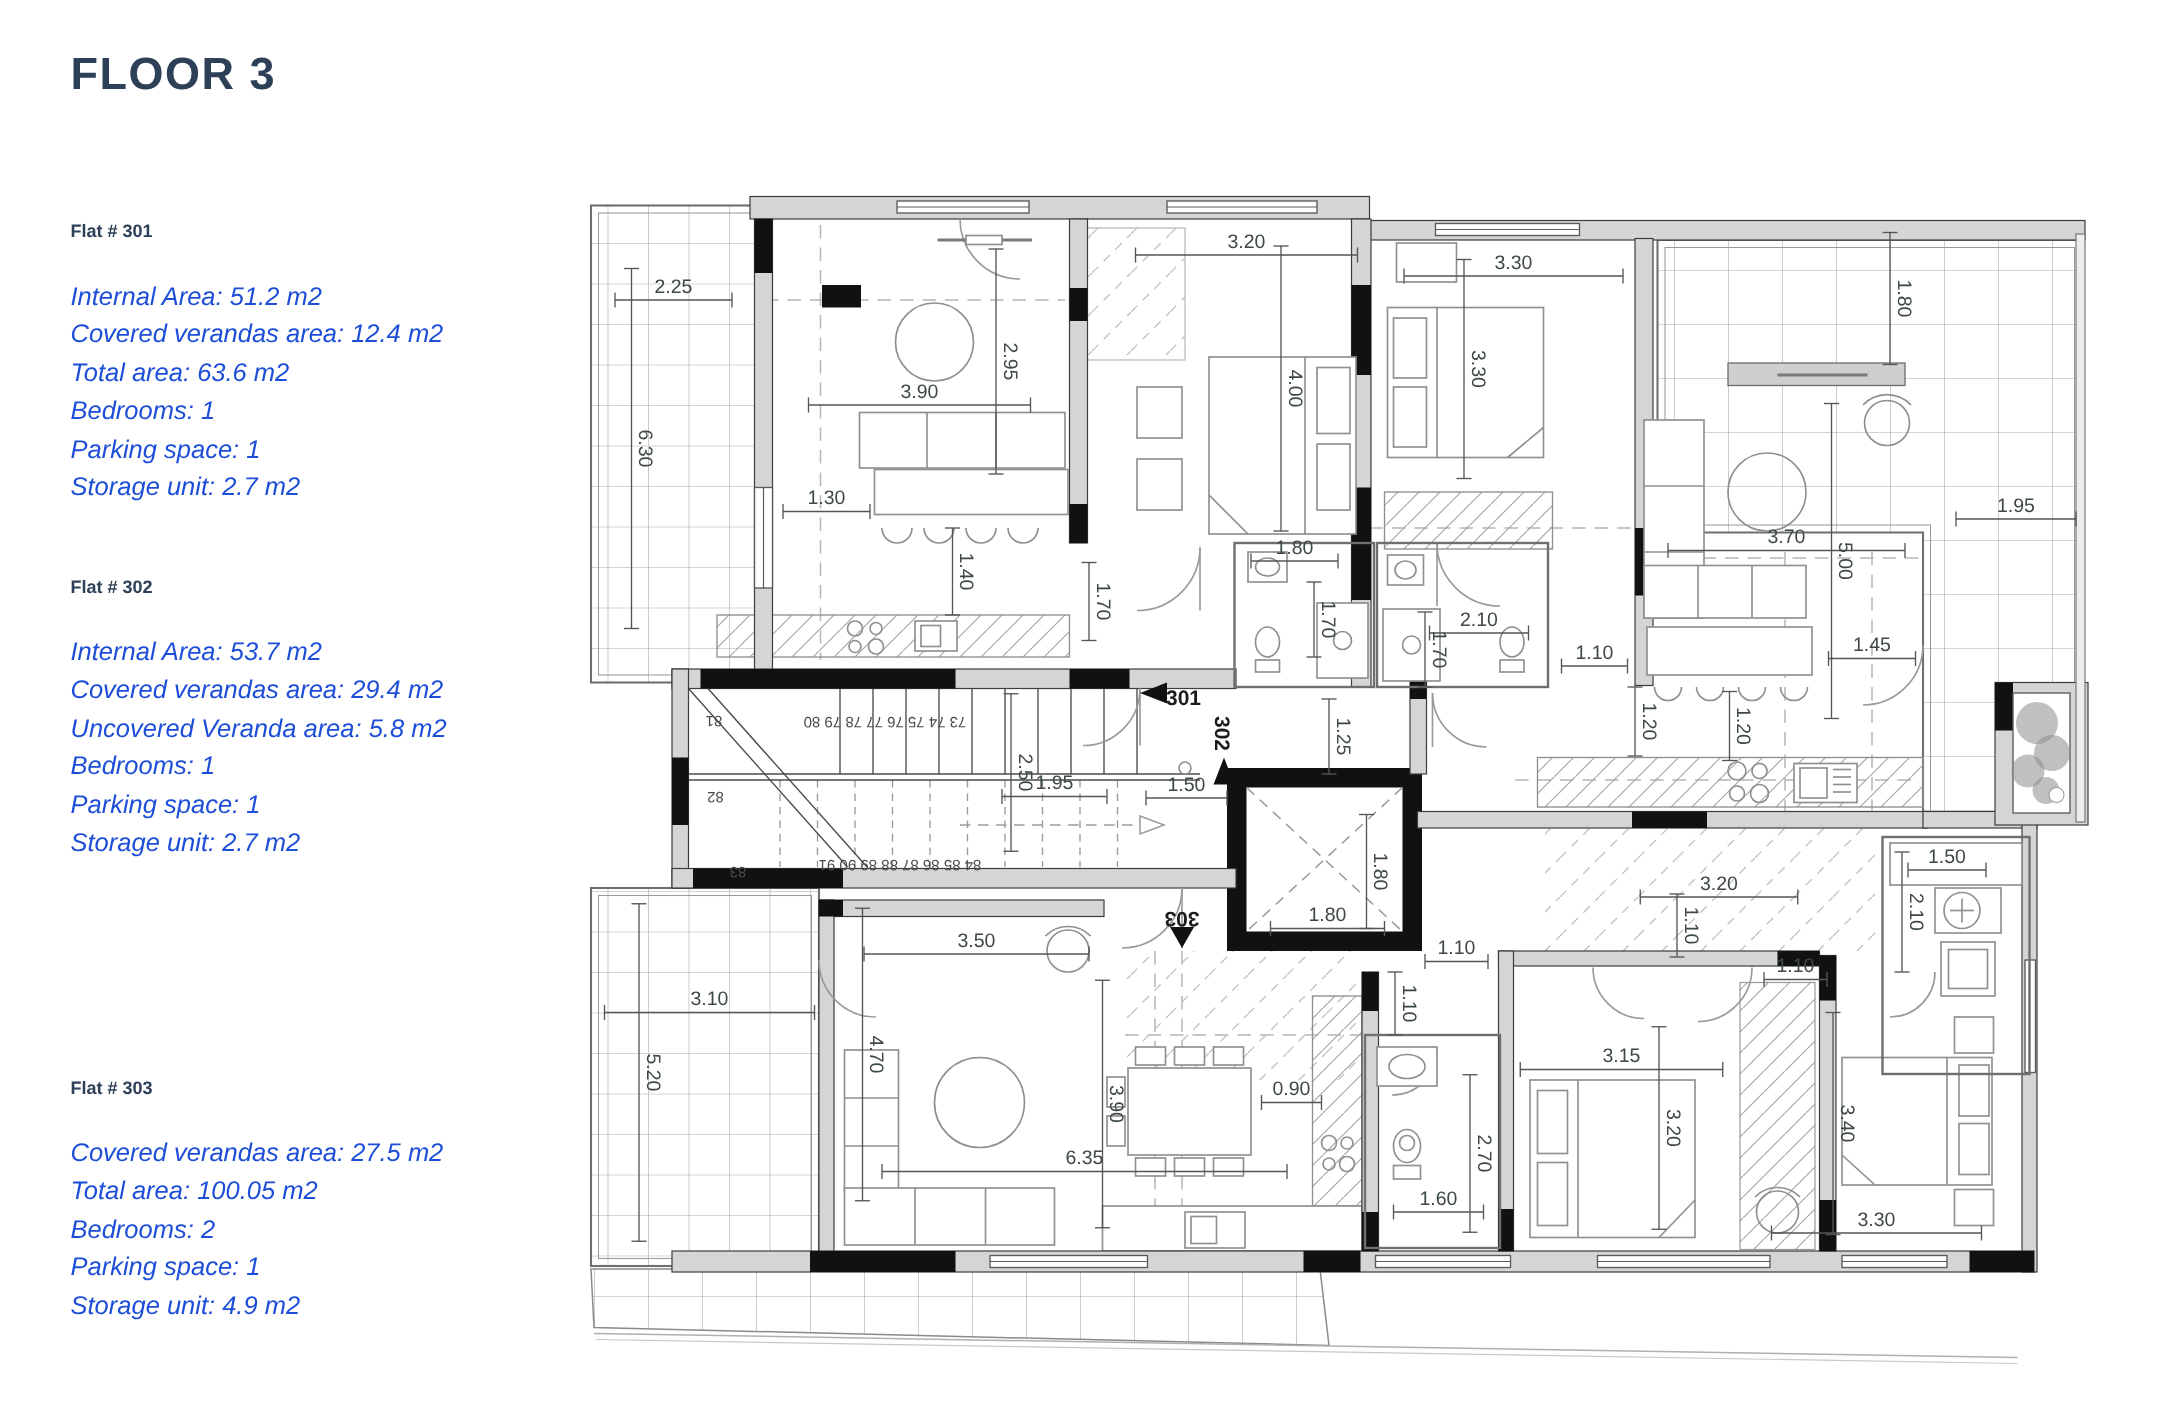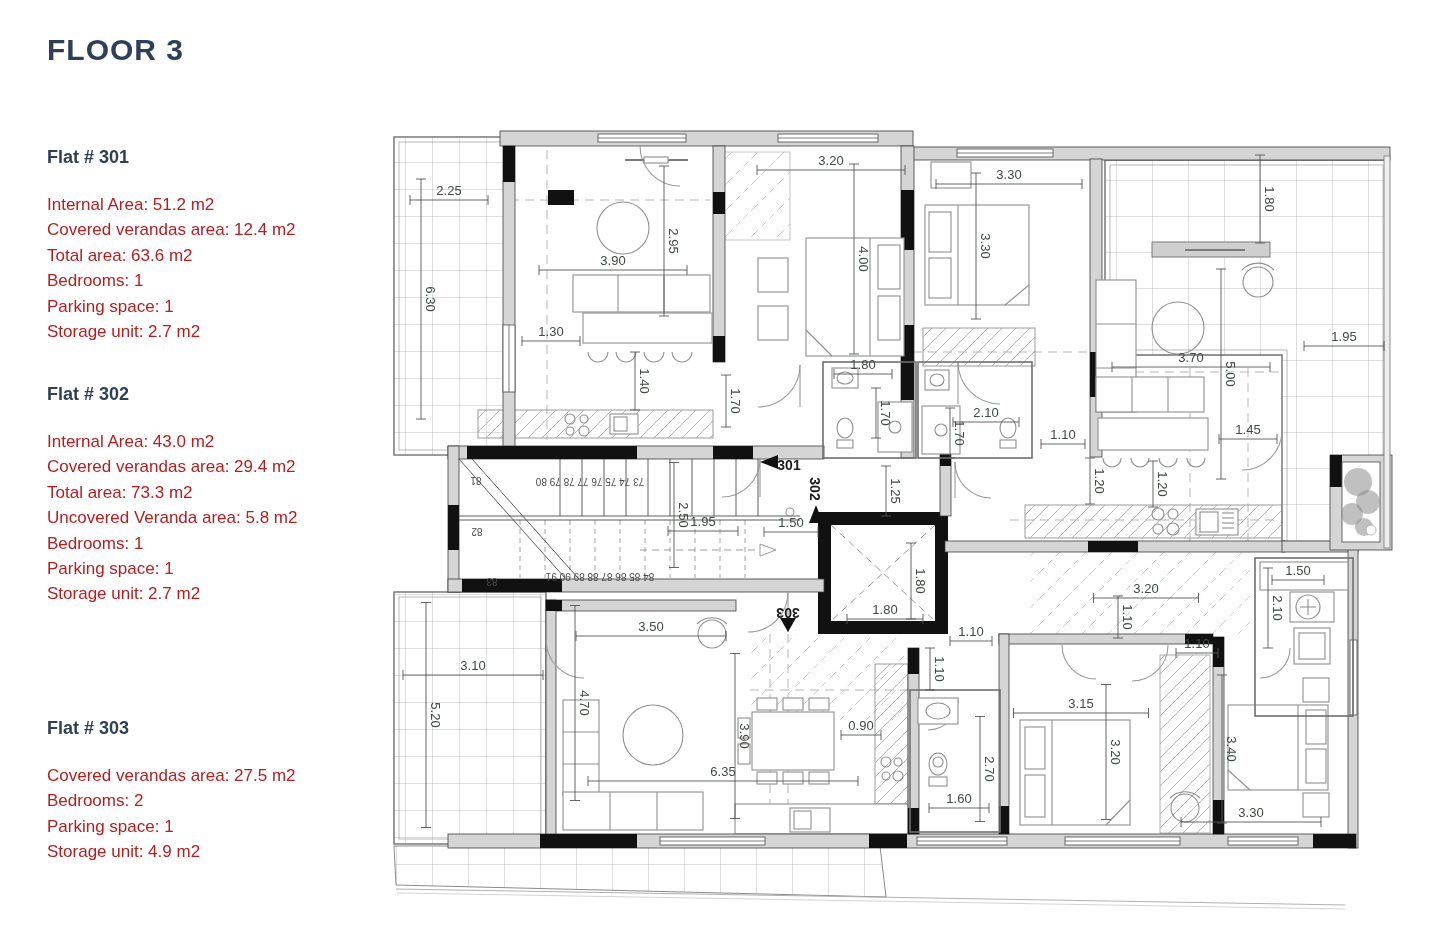--- a/index.html
+++ b/index.html
@@ -1,22 +1,22 @@
 <!DOCTYPE html>
 <html><head>
 <meta charset="utf-8">
 <style>
   html,body{margin:0;padding:0;background:#ffffff;width:1443px;height:948px;overflow:hidden;
     font-family:"Liberation Sans",sans-serif;}
   .stage{position:relative;width:1443px;height:948px;background:#fff;}
   .panel{position:absolute;left:47px;top:0;width:340px;color:#2e4057;}
   .title{position:absolute;left:0;top:33px;font-size:30px;font-weight:bold;letter-spacing:1px;color:#2e4057;}
   .flat{position:absolute;left:0;width:340px;}
-  .flat h3{margin:0 0 24px 0;font-size:18px;font-weight:bold;color:#2e4057;}
-  .flat .ln{font-size:17px;line-height:25.4px;color:#b91c1c;white-space:nowrap;}
+  .flat h3{margin:0 0 24px 0;font-size:12px;font-weight:bold;color:#2e4057;}
+  .flat .ln{font-size:17px;line-height:25.4px;color:#1d4ed8;white-space:nowrap;font-style:italic;}
   #f1{top:147px}#f2{top:384px}#f3{top:718px}
   svg{position:absolute;left:0;top:0;}
   .wall{fill:#d5d5d5;stroke:#3c3c3c;stroke-width:0.8;}
   .bwall{fill:#111111;stroke:none;}
   .furn{fill:#ffffff;stroke:#8f8f8f;stroke-width:1.1;}
   .furnl{fill:none;stroke:#8f8f8f;stroke-width:1.1;}
   .dash{fill:none;stroke:#b5b5b5;stroke-width:1;stroke-dasharray:9 6;}
   .tread{stroke:#4a4a4a;stroke-width:0.9;}
   .treadd{stroke:#9a9a9a;stroke-width:0.9;stroke-dasharray:5 4;}
   .win{fill:#ffffff;stroke:#5a5a5a;stroke-width:0.9;}
@@ -37,32 +37,32 @@
       <div class="ln">Internal Area: 51.2 m2</div>
       <div class="ln">Covered verandas area: 12.4 m2</div>
       <div class="ln">Total area: 63.6 m2</div>
       <div class="ln">Bedrooms: 1</div>
       <div class="ln">Parking space: 1</div>
       <div class="ln">Storage unit: 2.7 m2</div>
     </div>
 
     <div class="flat" id="f2">
       <h3>Flat # 302</h3>
-      <div class="ln">Internal Area: 43.0 m2</div>
+      <div class="ln">Internal Area: 53.7 m2</div>
       <div class="ln">Covered verandas area: 29.4 m2</div>
-      <div class="ln">Total area: 73.3 m2</div>
       <div class="ln">Uncovered Veranda area: 5.8 m2</div>
       <div class="ln">Bedrooms: 1</div>
       <div class="ln">Parking space: 1</div>
       <div class="ln">Storage unit: 2.7 m2</div>
     </div>
 
     <div class="flat" id="f3">
       <h3>Flat # 303</h3>
       <div class="ln">Covered verandas area: 27.5 m2</div>
+      <div class="ln">Total area: 100.05 m2</div>
       <div class="ln">Bedrooms: 2</div>
       <div class="ln">Parking space: 1</div>
       <div class="ln">Storage unit: 4.9 m2</div>
     </div>
   </div>
 
   <svg width="1443" height="948" viewBox="0 0 1443 948">
     <defs>
       <pattern id="pgrid" width="27" height="27" patternUnits="userSpaceOnUse">
         <path d="M27,0 L0,0 0,27" fill="none" stroke="#a9a9a9" stroke-width="0.8"></path>

